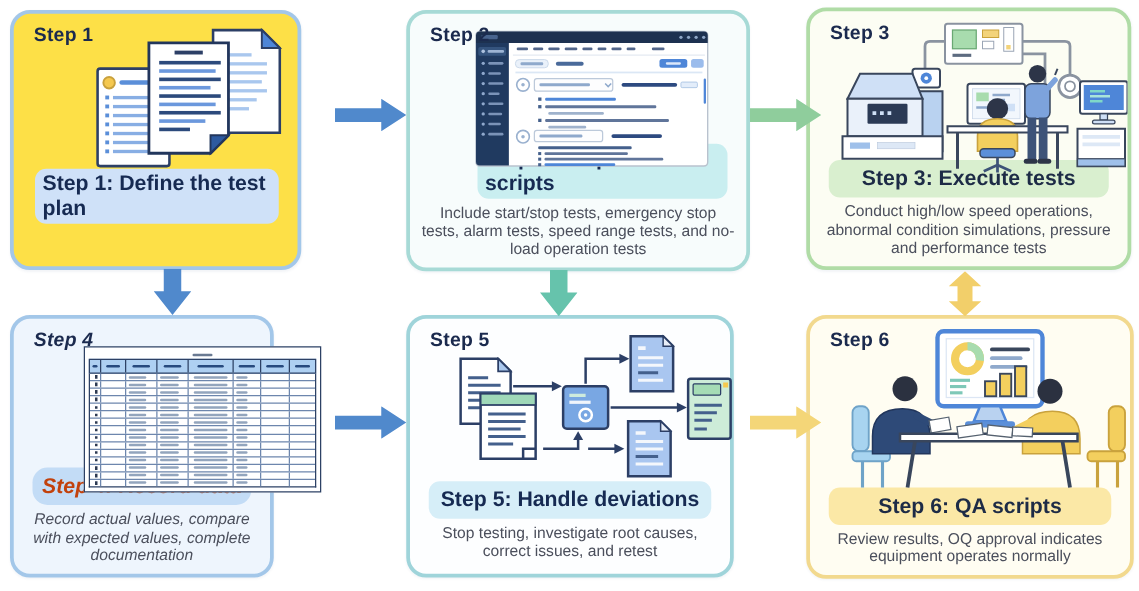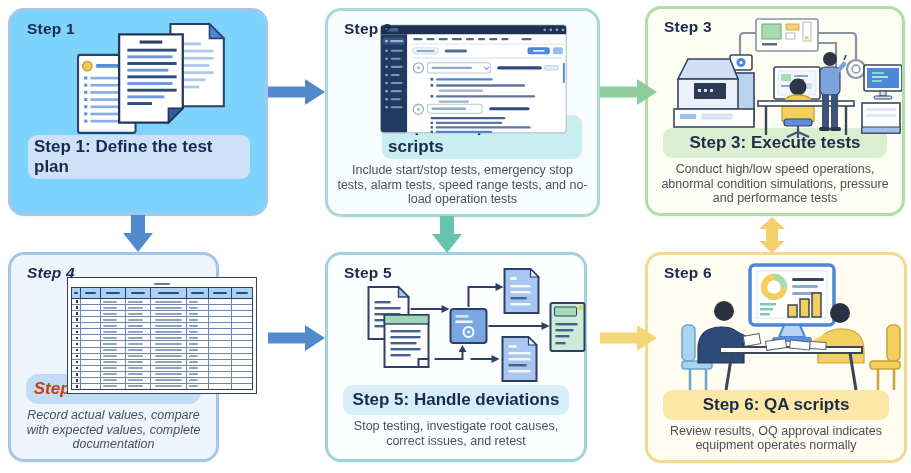--- a/index.html
+++ b/index.html
@@ -35,21 +35,21 @@
   .trow .tcell:nth-child(3) .dash{width:72%;}
   .trow .tcell:nth-child(4) .dash{width:72%;}
   .trow .tcell:nth-child(5) .dash{width:86%;margin:0 auto;}
   .trow .tcell:nth-child(6) .dash{width:52%;}
 </style>
 </head>
 <body>
 
 <div id="canvas">
 
-  <section class="panel" style="left: 8px; top: 8px; width: 260px; height: 208px; border-color: rgb(163, 199, 233); background-color: #7dd3fc; padding-left: 16px;">
+  <section class="panel" style="left: 8px; top: 8px; width: 233px; height: 208px; border-color: rgb(163, 199, 233); background-color: #fde047; padding-left: 16px;">
     <div class="corner-label">Step 1</div>
     <div class="illo" style="height:116px;">
       <svg style="left:48px;top:4px;" width="156" height="116" viewBox="0 0 150 113">
         <g>
           <path d="M92,3 h38 l14,14 v66 h-52 z" fill="#ffffff" stroke="#2c3f66" stroke-width="2"></path>
           <path d="M130,3 l14,14 h-14 z" fill="#4e86d8" stroke="#2c3f66" stroke-width="1.5"></path>
           <rect x="100" y="21" width="22" height="2.6" fill="#a9c7ee"></rect>
             <rect x="100" y="28" width="34" height="2.6" fill="#a9c7ee"></rect>
           <rect x="100" y="35" width="34" height="2.6" fill="#a9c7ee"></rect>
             <rect x="100" y="42" width="30" height="2.6" fill="#a9c7ee"></rect>

